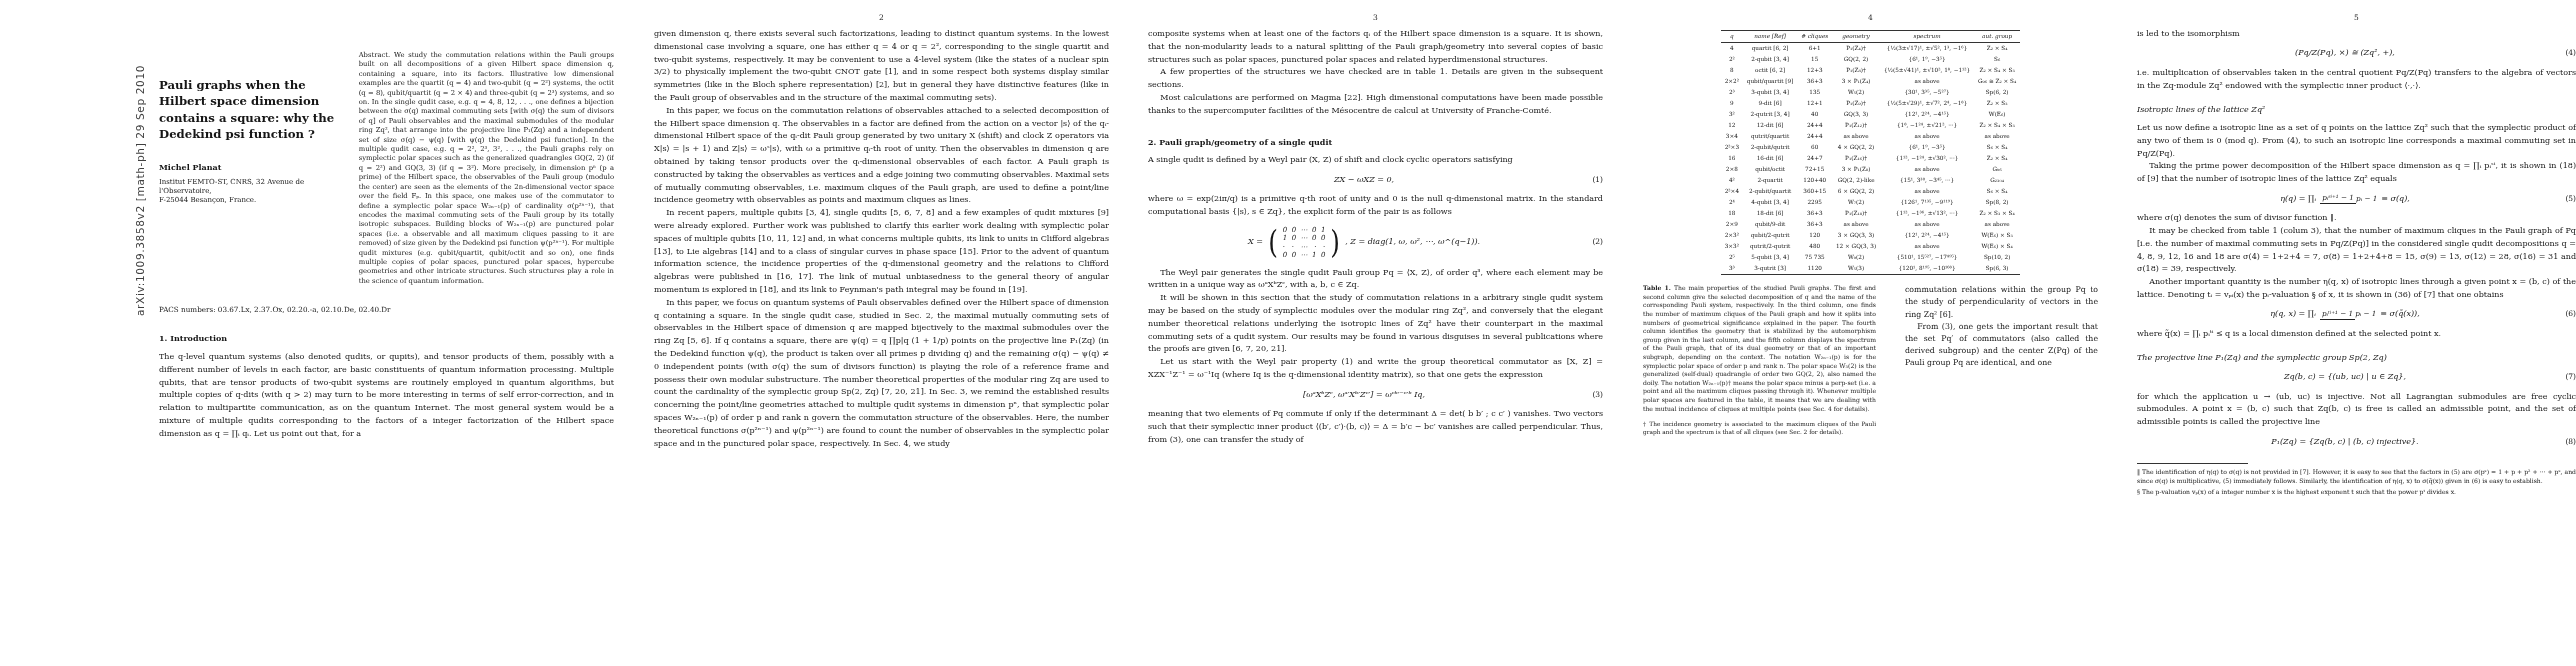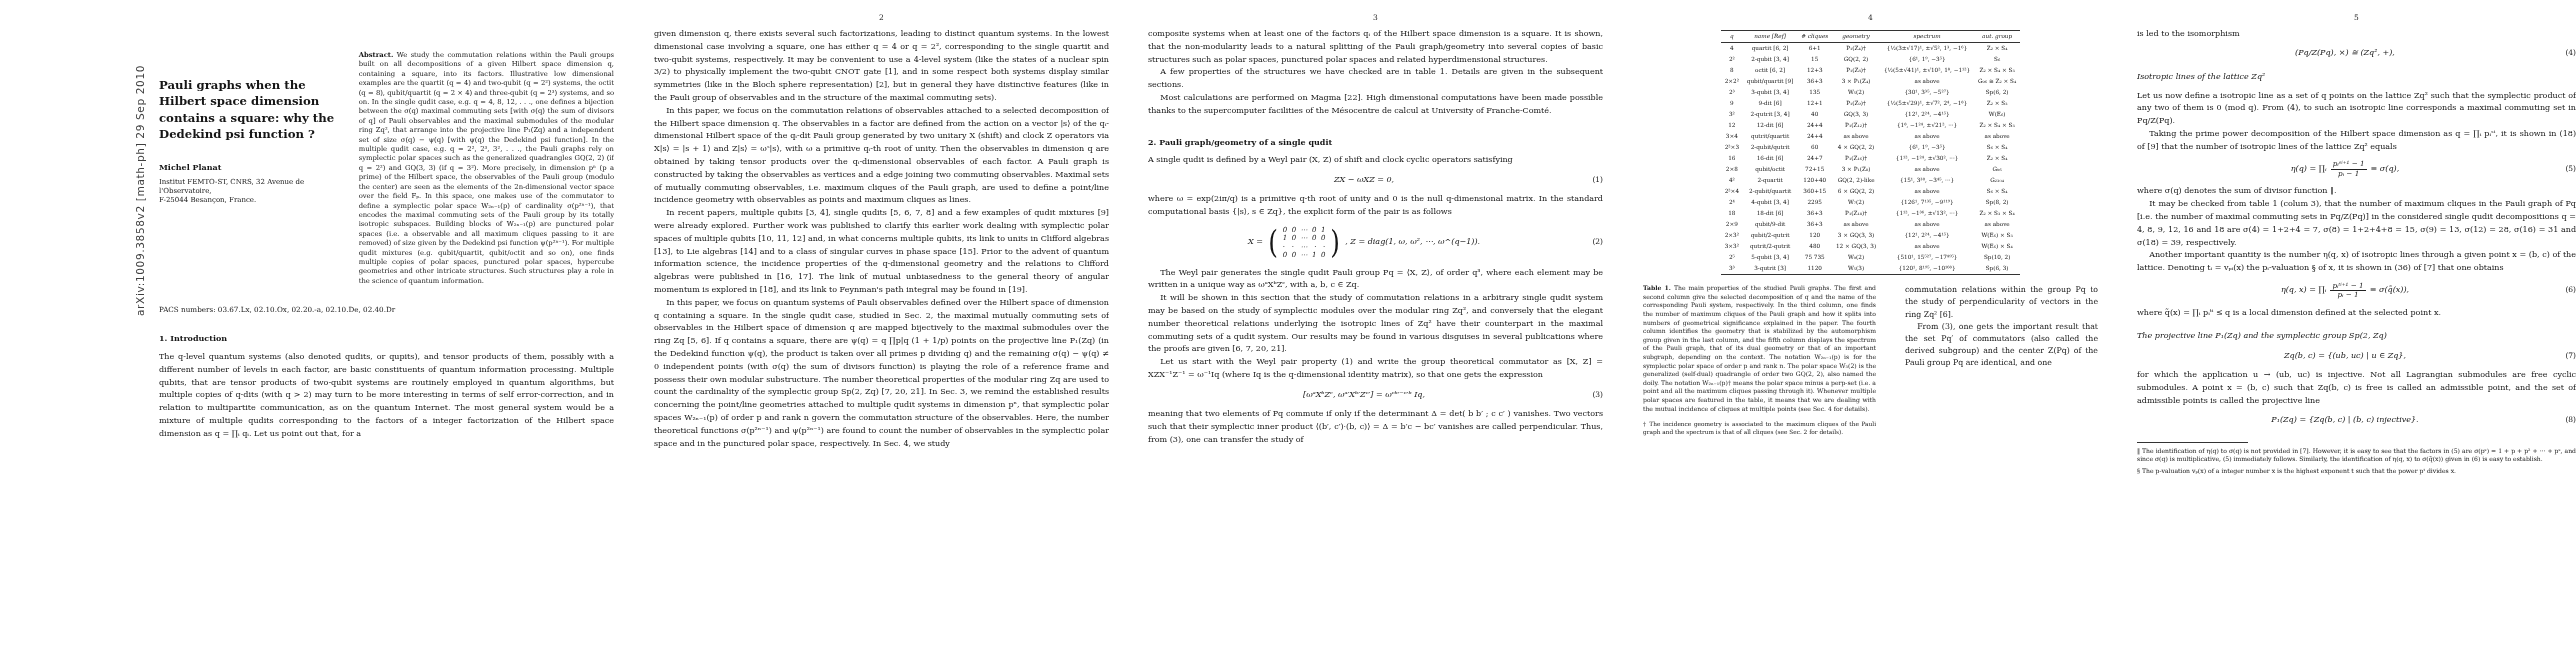--- a/index.html
+++ b/index.html
@@ -26,30 +26,30 @@
   .body-paras p{text-indent:12.2px}
   .body-paras p:nth-of-type(1){text-indent:0}
 
   
   .p1-top{display:flex;margin-top:51px;gap:16.7px}
   .p1-left{flex:0 0 183px}
   .title{font-size:11.7px;font-weight:bold;line-height:1.42;margin-top:25.6px}
   .author{font-size:8px;font-weight:bold;margin-top:19px}
   .affil{font-size:7px;line-height:9.4px;margin-top:5.6px;width:167px}
   .abstract{flex:1;font-size:6.8px;line-height:9.4px;text-align:justify}
-  .abstract .ab-label{font-weight:bold}
+  .abstract .ab-label{font-weight:normal}
   .pacs{font-size:7.2px;margin-top:19px}
   .sec-head{font-size:8px;font-weight:bold;margin:19px 0 7.8px}
   .sub-head{font-size:8px;font-style:italic;margin:11px 0 5.6px}
 
   
   .eq{display:flex;align-items:center;margin:6.7px 0;font-size:8px}
   .eq-body{flex:1;display:flex;justify-content:center;align-items:center;gap:3.9px;font-style:italic}
   .eq-num{width:23px;text-align:right;font-style:normal;font-size:7.5px}
-  .frac{display:inline-flex;flex-direction:column;align-items:center;font-size:7.2px;line-height:1.2;font-style:italic}
+  .frac{display:inline-flex;flex-direction:row;align-items:center;font-size:7.2px;line-height:1.2;font-style:italic}
   .frac .fnum{border-bottom:0.6px solid #222;padding:0 2.2px}
   .matrix{display:inline-flex;flex-direction:column;align-items:center;font-size:7px;line-height:8.6px;white-space:pre;font-style:italic}
   .paren{font-size:31px;font-weight:300;line-height:31px;font-style:normal;transform:scaleX(.8)}
 
   
   table.t1{border-collapse:collapse;margin:2.2px auto 0;font-size:5.7px;line-height:1.3}
   .t1 th,.t1 td{padding:1.8px 3.9px;text-align:center;white-space:nowrap;font-style:normal}
   .t1 thead th{border-top:0.8px solid #333;border-bottom:0.5px solid #333;font-weight:normal;font-style:italic}
   .t1 tbody tr:last-child td{border-bottom:0.8px solid #333}
   .below{display:flex;gap:29px;margin-top:9px}
@@ -75,21 +75,21 @@
       <div class="affil">
         <span>Institut FEMTO-ST, CNRS, 32 Avenue de l'Observatoire,</span><br>
         <span>F-25044 Besançon, France.</span>
       </div>
     </div>
     <div class="abstract">
       <span class="ab-label">Abstract.</span>
       <span>We study the commutation relations within the Pauli groups built on all decompositions of a given Hilbert space dimension q, containing a square, into its factors. Illustrative low dimensional examples are the quartit (q = 4) and two-qubit (q = 2²) systems, the octit (q = 8), qubit/quartit (q = 2 × 4) and three-qubit (q = 2³) systems, and so on. In the single qudit case, e.g. q = 4, 8, 12, . . ., one defines a bijection between the σ(q) maximal commuting sets [with σ(q) the sum of divisors of q] of Pauli observables and the maximal submodules of the modular ring Zq², that arrange into the projective line P₁(Zq) and a independent set of size σ(q) − ψ(q) [with ψ(q) the Dedekind psi function]. In the multiple qudit case, e.g. q = 2², 2³, 3², . . ., the Pauli graphs rely on symplectic polar spaces such as the generalized quadrangles GQ(2, 2) (if q = 2²) and GQ(3, 3) (if q = 3²). More precisely, in dimension pⁿ (p a prime) of the Hilbert space, the observables of the Pauli group (modulo the center) are seen as the elements of the 2n-dimensional vector space over the field Fₚ. In this space, one makes use of the commutator to define a symplectic polar space W₂ₙ₋₁(p) of cardinality σ(p²ⁿ⁻¹), that encodes the maximal commuting sets of the Pauli group by its totally isotropic subspaces. Building blocks of W₂ₙ₋₁(p) are punctured polar spaces (i.e. a observable and all maximum cliques passing to it are removed) of size given by the Dedekind psi function ψ(p²ⁿ⁻¹). For multiple qudit mixtures (e.g. qubit/quartit, qubit/octit and so on), one finds multiple copies of polar spaces, punctured polar spaces, hypercube geometries and other intricate structures. Such structures play a role in the science of quantum information.</span>
     </div>
   </div>
-  <div class="pacs">PACS numbers: 03.67.Lx, 02.10.Ox, 02.20.-a, 02.10.De, 02.40.Dr</div>
+  <div class="pacs">PACS numbers: 03.67.Lx, 2.37.Ox, 02.20.-a, 02.10.De, 02.40.Dr</div>
   <div class="sec-head">1. Introduction</div>
   <div class="bodytext">
     <p class="para">The q-level quantum systems (also denoted qudits, or qupits), and tensor products of them, possibly with a different number of levels in each factor, are basic constituents of quantum information processing. Multiple qubits, that are tensor products of two-qubit systems are routinely employed in quantum algorithms, but multiple copies of q-dits (with q &gt; 2) may turn to be more interesting in terms of self error-correction, and in relation to multipartite communication, as on the quantum Internet. The most general system would be a mixture of multiple qudits corresponding to the factors of a integer factorization of the Hilbert space dimension as q = ∏ᵢ qᵢ. Let us point out that, for a</p>
   </div>
 </section>
 
 <section class="page" id="p2">
   <div class="pagenum">2</div>
   <div class="bodytext body-paras">
 
@@ -366,20 +366,21 @@
 <section class="page" id="p5">
   <div class="pagenum">5</div>
   <div class="bodytext">
     <p class="para">is led to the isomorphism</p>
     <div class="eq">
       <span class="eq-body">
           <span>(Pq/Z(Pq), ×) ≅ (Zq², +),</span>
         </span>
       <span class="eq-num">(4)</span>
     </div>
+    <p class="para">i.e. multiplication of observables taken in the central quotient Pq/Z(Pq) transfers to the algebra of vectors in the Zq-module Zq² endowed with the symplectic inner product ⟨·,·⟩.</p>
     <div class="sub-head">Isotropic lines of the lattice Zq²</div>
     <p class="para">Let us now define a isotropic line as a set of q points on the lattice Zq² such that the symplectic product of any two of them is 0 (mod q). From (4), to such an isotropic line corresponds a maximal commuting set in Pq/Z(Pq).</p>
     <p class="para ind">Taking the prime power decomposition of the Hilbert space dimension as q = ∏ᵢ pᵢˢⁱ, it is shown in (18) of [9] that the number of isotropic lines of the lattice Zq² equals</p>
     <div class="eq">
       <span class="eq-body">
         <span>η(q) = ∏ᵢ</span>
         <span class="frac">
           <span class="fnum">pᵢˢⁱ⁺¹ − 1</span>
           <span class="fden">pᵢ − 1</span>
         </span>

